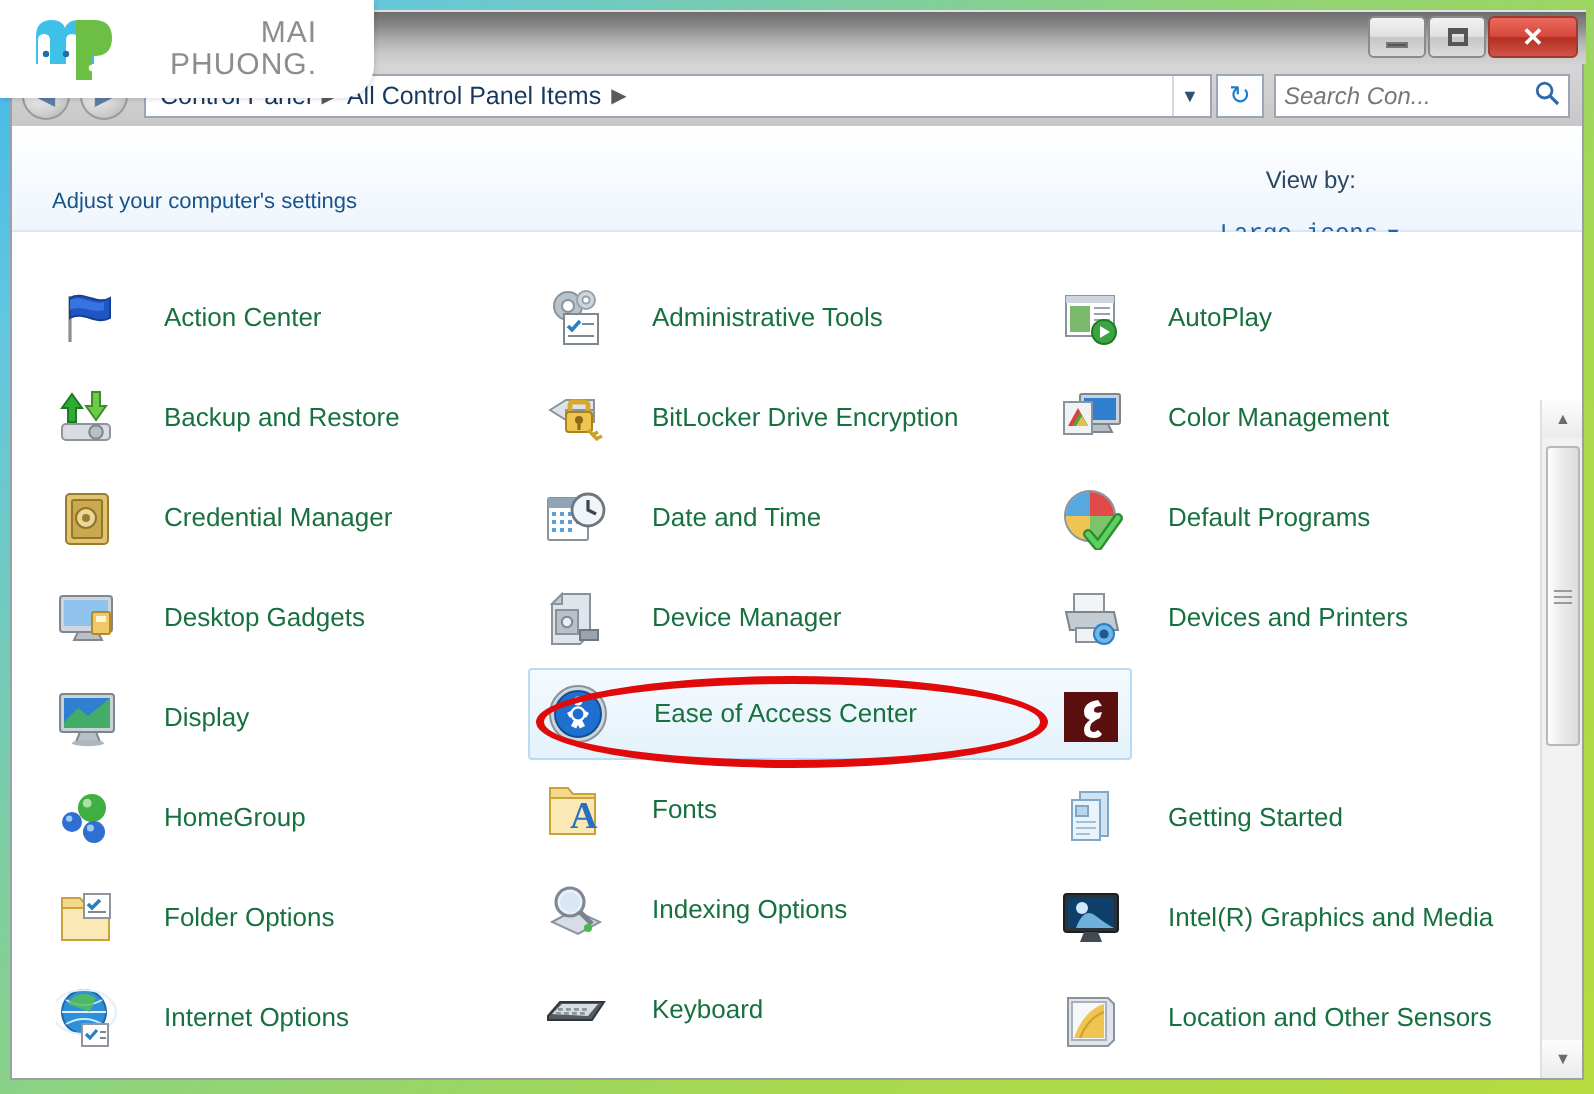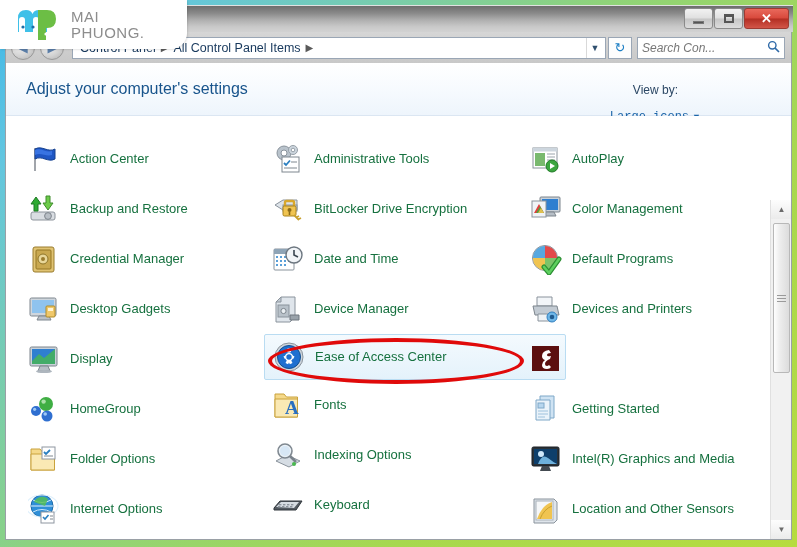--- a/index.html
+++ b/index.html
@@ -90,22 +90,22 @@
   }
   #searchbox .mag{ margin-left:auto; font-style:normal; color:#4a6fa5; font-size:12px;}
 
   
   #hdr-band{
     position:absolute; left:0; top:31px; width:100%; height:53px;
     background:linear-gradient(to bottom,#ffffff 0%,#f6fafe 55%,#eef5fc 100%);
     border-bottom:1px solid #dbe6f2;
   }
   #hdr-title{
-    position:absolute; left:20px; top:17px;
-    font-size:16px; color:#18548c;
+    position:absolute; left:20px; top:32px;
+    font-size:11px; color:#18548c;
   }
   #viewby{
     position:absolute; right:90px; top:20px;
     font-size:12px; color:#2b4764; display:flex; align-items:center; gap:12px;flex-direction:column;
   }
   #viewby .vb-val{ color:#1b64a8;font-family:Liberation Mono, monospace; }
   #viewby .vb-car{ color:#1b64a8; font-size:9px; margin-left:3px;}
 
   
   #items-pane{
@@ -113,21 +113,21 @@
     background:#fff; overflow:hidden;
   }
   #grid{
     position:absolute; left:0; top:0; width:764px; height:470px;
     padding:20px 0 0 0;
   }
   .col{ position:absolute; top:18px; width:258px; }
   #c1{ left:14px; } #c2{ left:258px; } #c3{ left:516px; }
 
   .cpitem{
-    display:flex; align-items:center; gap:10px;
+    display:flex; align-items:center; gap:22px;
     height:50px; padding:2px 6px 2px 8px; position:relative;
   }
   .cpitem .ico{
     width:32px; height:32px; flex:0 0 32px; position:relative;
   }
   .cpitem .lbl{
     font-size:13px; color:#16713f; line-height:1.18;
     max-width:186px;
   }
   .cpitem.selected{
@@ -160,23 +160,24 @@
     display:flex; align-items:center; justify-content:center;
   }
   #sb-thumb .grip{ width:9px;}
   #sb-thumb .grip i{ display:block; height:1px; background:#9a9a9a; margin:2px 0;}
 
   
   #logo-overlay{
     position:absolute; left:0; top:0; width:187px; height:49px;
     background:#ffffff;
     border-bottom-right-radius:16px;
-    display:flex; align-items:center; padding-left:16px; gap:9px;
+    display:flex; align-items:center; padding-left:16px; gap:23px;
     z-index:40;
     box-shadow:1px 1px 2px rgba(0,0,0,.10);
+    text-align:right;
   }
   #logo-mark{ width:46px; height:34px; flex:0 0 46px;}
   #logo-text{ line-height:1.02;}
   #logo-text div{
     font-size:15px; color:#8d8d8d; letter-spacing:.5px;
   }
 
   
   .ico svg{ display:block; }
 </style>

